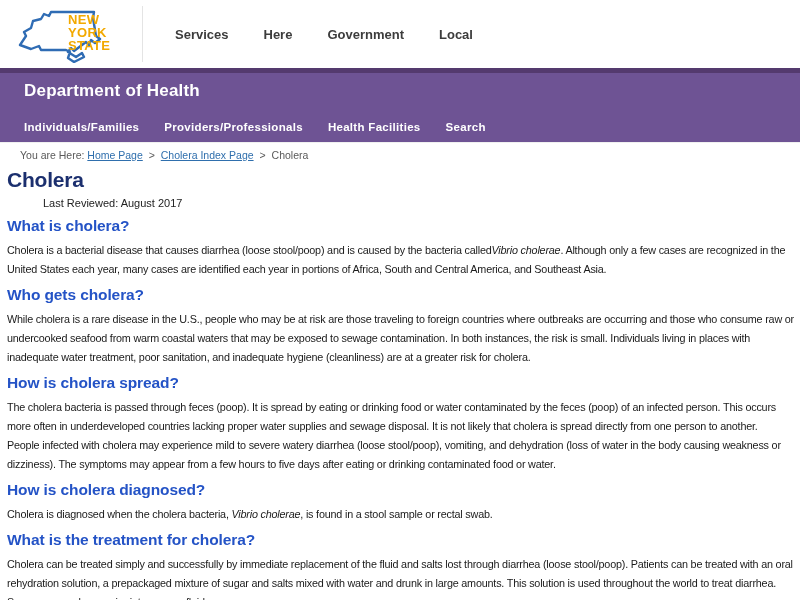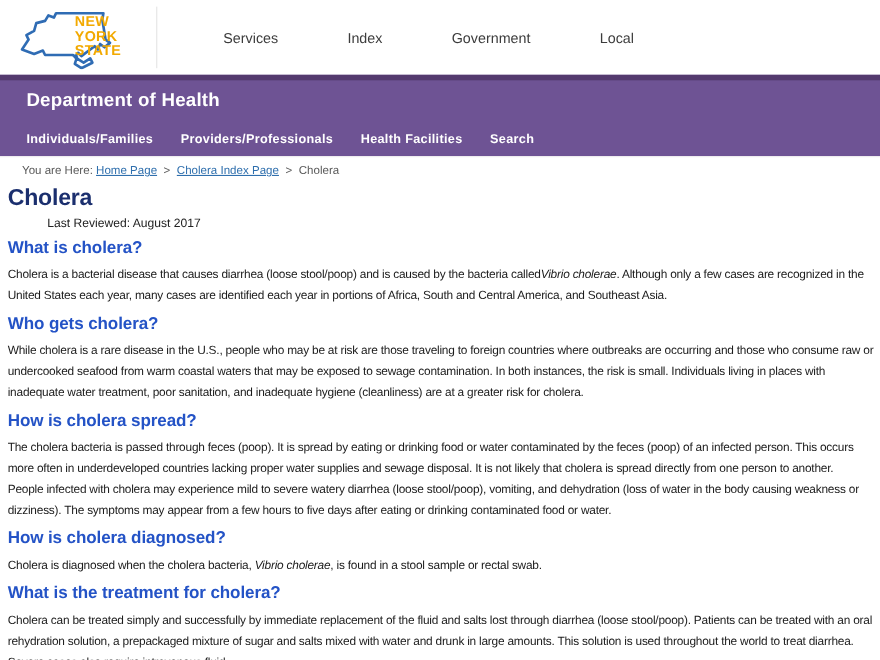--- a/index.html
+++ b/index.html
@@ -19,21 +19,21 @@
     display:flex; align-items:center; justify-content:center;
   }
   .logo { position:relative; width:122px; height:58px; cursor:pointer; }
   .logo svg { position:absolute; left:0; top:0; }
   .logo-text {
     position:absolute; left:58px; top:8px;
     color:#f2a900; font-weight:bold; font-size:13px; line-height:13px;
     letter-spacing:.3px;
   }
   .main-nav { display:flex; gap:35px; margin-left:32px; }
-  .nav-item { font-size:13px; font-weight:400; color:#3c3c3c; cursor:pointer; white-space:nowrap;margin-left:28px; }
+  .nav-item { font-size:13px; font-weight:700; color:#3c3c3c; cursor:pointer; white-space:nowrap; }
   .utility-nav { margin-left:auto; margin-right:28px; display:flex; gap:30px; }
 
   
   .banner { background:#6e5394; }
   .banner-strip { height:5px; background:#543a6e; }
   .banner-body { padding:8px 24px 9px 24px; }
   .banner-title { color:#fff; font-size:17px; font-weight:bold; letter-spacing:.2px; }
   .banner-nav { display:flex; gap:25px; margin-top:20px; }
   .banner-nav-item { color:#fff; font-size:11.5px; font-weight:bold; letter-spacing:.3px; cursor:pointer; white-space:nowrap; }
 
@@ -63,21 +63,21 @@
       </span>
       <div class="logo-text">
         <div>NEW</div>
         <div>YORK</div>
         <div>STATE</div>
       </div>
     </div>
   </div>
   <nav class="main-nav">
       <div class="nav-item">Services</div>
-      <div class="nav-item">Index</div>
+      <div class="nav-item">Here</div>
       <div class="nav-item">Government</div>
       <div class="nav-item">Local</div>
     </nav>
 </header>
 
 <div class="banner">
   <div class="banner-strip"></div>
   <div class="banner-body">
     <div class="banner-title">Department of Health</div>
     <nav class="banner-nav">

